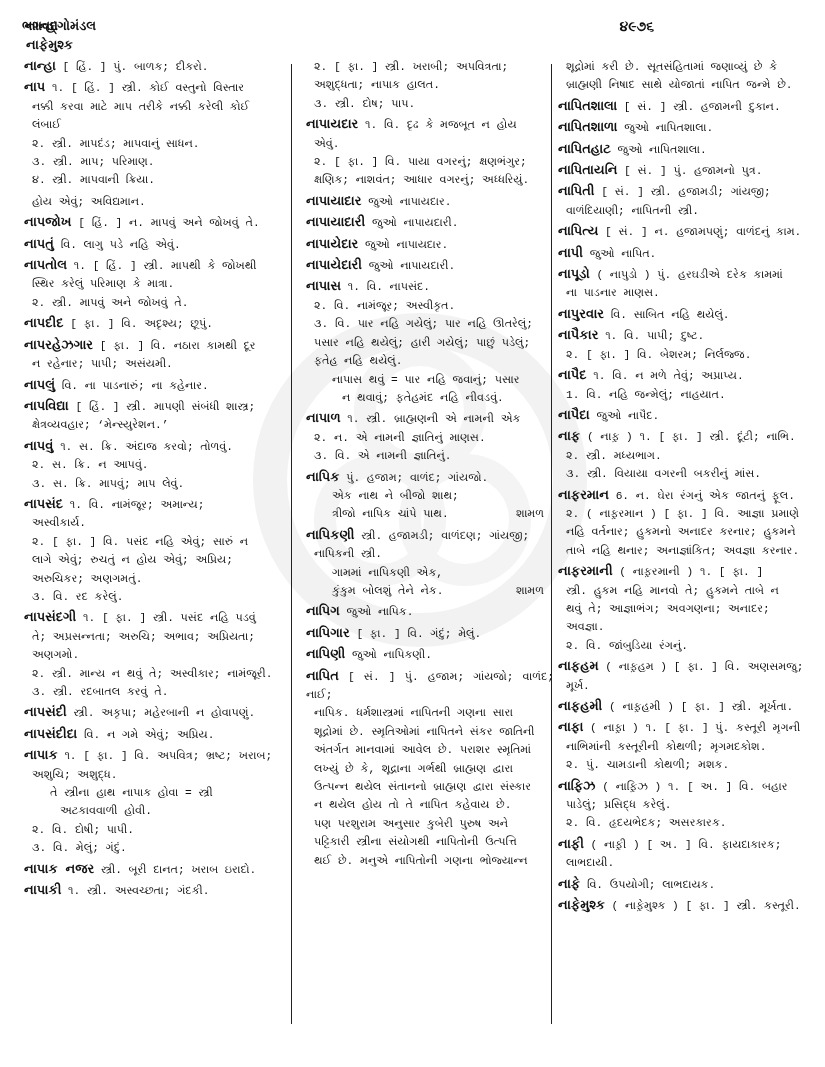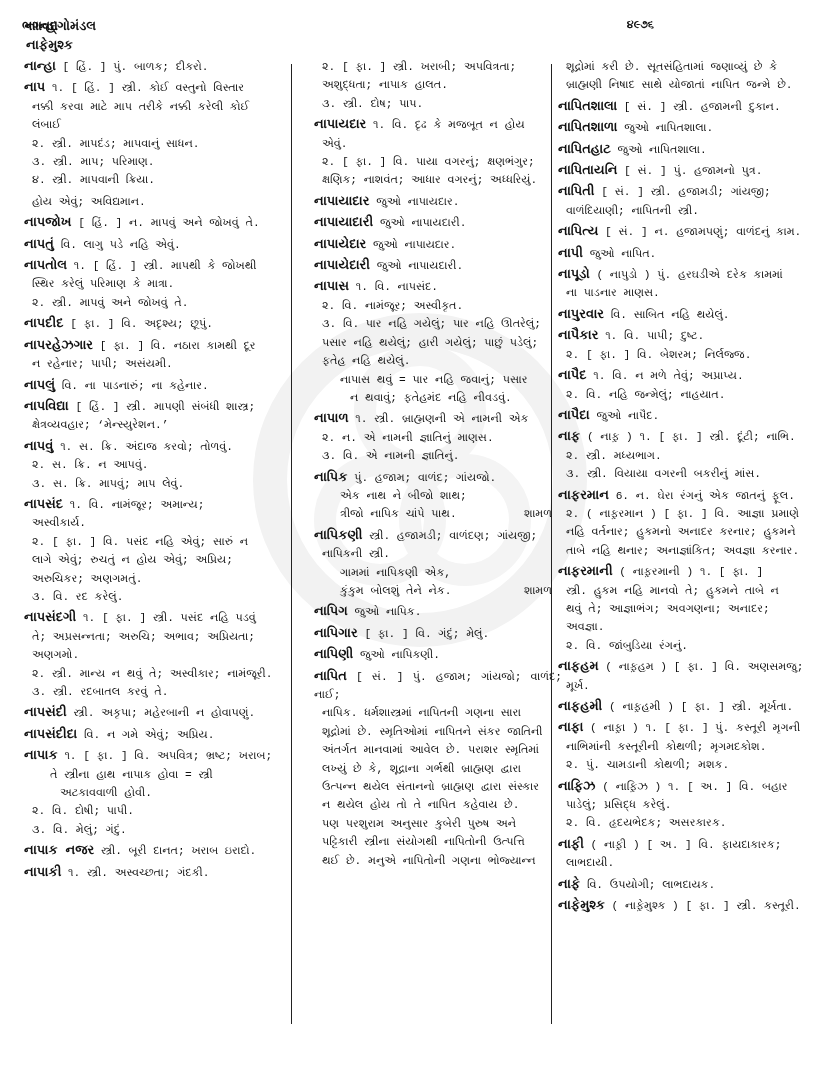--- a/index.html
+++ b/index.html
@@ -4,25 +4,25 @@
 <style>
   * { box-sizing: border-box; margin: 0; padding: 0; }
   html, body { width: 825px; height: 1067px; background: #ffffff; overflow: hidden; }
   body { font-family: "DejaVu Sans", sans-serif; color: #111; position: relative; }
   .page { position: absolute; left: 0; top: 0; width: 688px; height: 1067px; }
   .watermark { position: absolute; left: 230px; top: 290px; width: 380px; height: 380px; pointer-events: none; }
   .header { position: absolute; left: 22px; right: 22px; top: 18px; height: 40px; }
   .guide-first { position: absolute; left: 4px; top: 0; font-size: 13px; font-weight: bold; }
   .guide-last { position: absolute; left: 4px; top: 19px; font-size: 13px; font-weight: bold; }
   .running-title { position: absolute; left: 0; right: 0; top: 0; font-size: 13px; font-weight: bold; }
-  .page-number { position: absolute; right: 12px; top: 0; font-size: 11px; font-weight: bold; }
+  .page-number { position: absolute; right: 12px; top: 0; font-size: 14px; font-weight: bold; }
   .columns { position: absolute; top: 58px; left: 24px; width: 785px; height: 990px; }
   .col { position: absolute; top: 0; height: 990px; font-size: 11.2px; line-height: 18.4px; }
   .col1 { left: 0; width: 250px; }
-  .col2 { left: 282px; width: 248px; margin-left: 8px; }
+  .col2 { left: 282px; width: 248px; }
   .col3 { left: 534px; width: 270px; }
   .divider { position: absolute; top: 6px; width: 1px; background: #222; height: 960px; }
   .div1 { left: 267px; }
   .div2 { left: 527px; }
   .entry { margin-bottom: 3px; text-align: justify; font-family: Liberation Mono, monospace; }
   .hw { font-weight: bold; font-size: 13px; }
   .line { display: block; }
   .sub { padding-left: 8px; }
   .quote { padding-left: 26px; }
   .quote-cont { padding-left: 36px; }
@@ -110,20 +110,21 @@
           <span class="line sub"><span>૩. સ્ત્રી. રદબાતલ કરવું તે.</span></span>
         </div>
         <div class="entry">
           <span class="line "><span class="hw">નાપસંદી</span> <span>સ્ત્રી. અકૃપા; મહેરબાની ન હોવાપણું.</span></span>
         </div>
         <div class="entry">
           <span class="line "><span class="hw">નાપસંદીદા</span> <span>વિ. ન ગમે એવું; અપ્રિય.</span></span>
         </div>
         <div class="entry">
           <span class="line "><span class="hw">નાપાક</span> <span>૧. [ ફા. ] વિ. અપવિત્ર; ભ્રષ્ટ; ખરાબ;</span></span>
+          <span class="line cont"><span>અશુચિ; અશુદ્ધ.</span></span>
           <span class="line quote"><span>તે સ્ત્રીના હાથ નાપાક હોવા = સ્ત્રી</span></span>
           <span class="line quote-cont"><span>અટકાવવાળી હોવી.</span></span>
           <span class="line sub"><span>૨. વિ. દોષી; પાપી.</span></span>
           <span class="line sub"><span>૩. વિ. મેલું; ગંદું.</span></span>
         </div>
         <div class="entry">
           <span class="line "><span class="hw">નાપાક નજર</span> <span>સ્ત્રી. બૂરી દાનત; ખરાબ ઇરાદો.</span></span>
         </div>
         <div class="entry">
           <span class="line "><span class="hw">નાપાકી</span> <span>૧. સ્ત્રી. અસ્વચ્છતા; ગંદકી.</span></span>
@@ -235,21 +236,21 @@
         </div>
         <div class="entry">
           <span class="line "><span class="hw">નાપુરવાર</span> <span>વિ. સાબિત નહિ થયેલું.</span></span>
         </div>
         <div class="entry">
           <span class="line "><span class="hw">નાપૈકાર</span> <span>૧. વિ. પાપી; દુષ્ટ.</span></span>
           <span class="line sub"><span>૨. [ ફા. ] વિ. બેશરમ; નિર્લજ્જ.</span></span>
         </div>
         <div class="entry">
           <span class="line "><span class="hw">નાપૈદ</span> <span>૧. વિ. ન મળે તેવું; અપ્રાપ્ય.</span></span>
-          <span class="line sub"><span>૨. વિ. નહિ જન્મેલું; નાહયાત.</span></span>
+          <span class="line sub"><span>1. વિ. નહિ જન્મેલું; નાહયાત.</span></span>
         </div>
         <div class="entry">
           <span class="line "><span class="hw">નાપૈદા</span> <span>જુઓ નાપૈદ.</span></span>
         </div>
         <div class="entry">
           <span class="line "><span class="hw">નાફ</span> <span>( નાફ઼ ) ૧. [ ફા. ] સ્ત્રી. દૂંટી; નાભિ.</span></span>
           <span class="line sub"><span>૨. સ્ત્રી. મધ્યભાગ.</span></span>
           <span class="line sub"><span>૩. સ્ત્રી. વિયાયા વગરની બકરીનું માંસ.</span></span>
         </div>
         <div class="entry">

